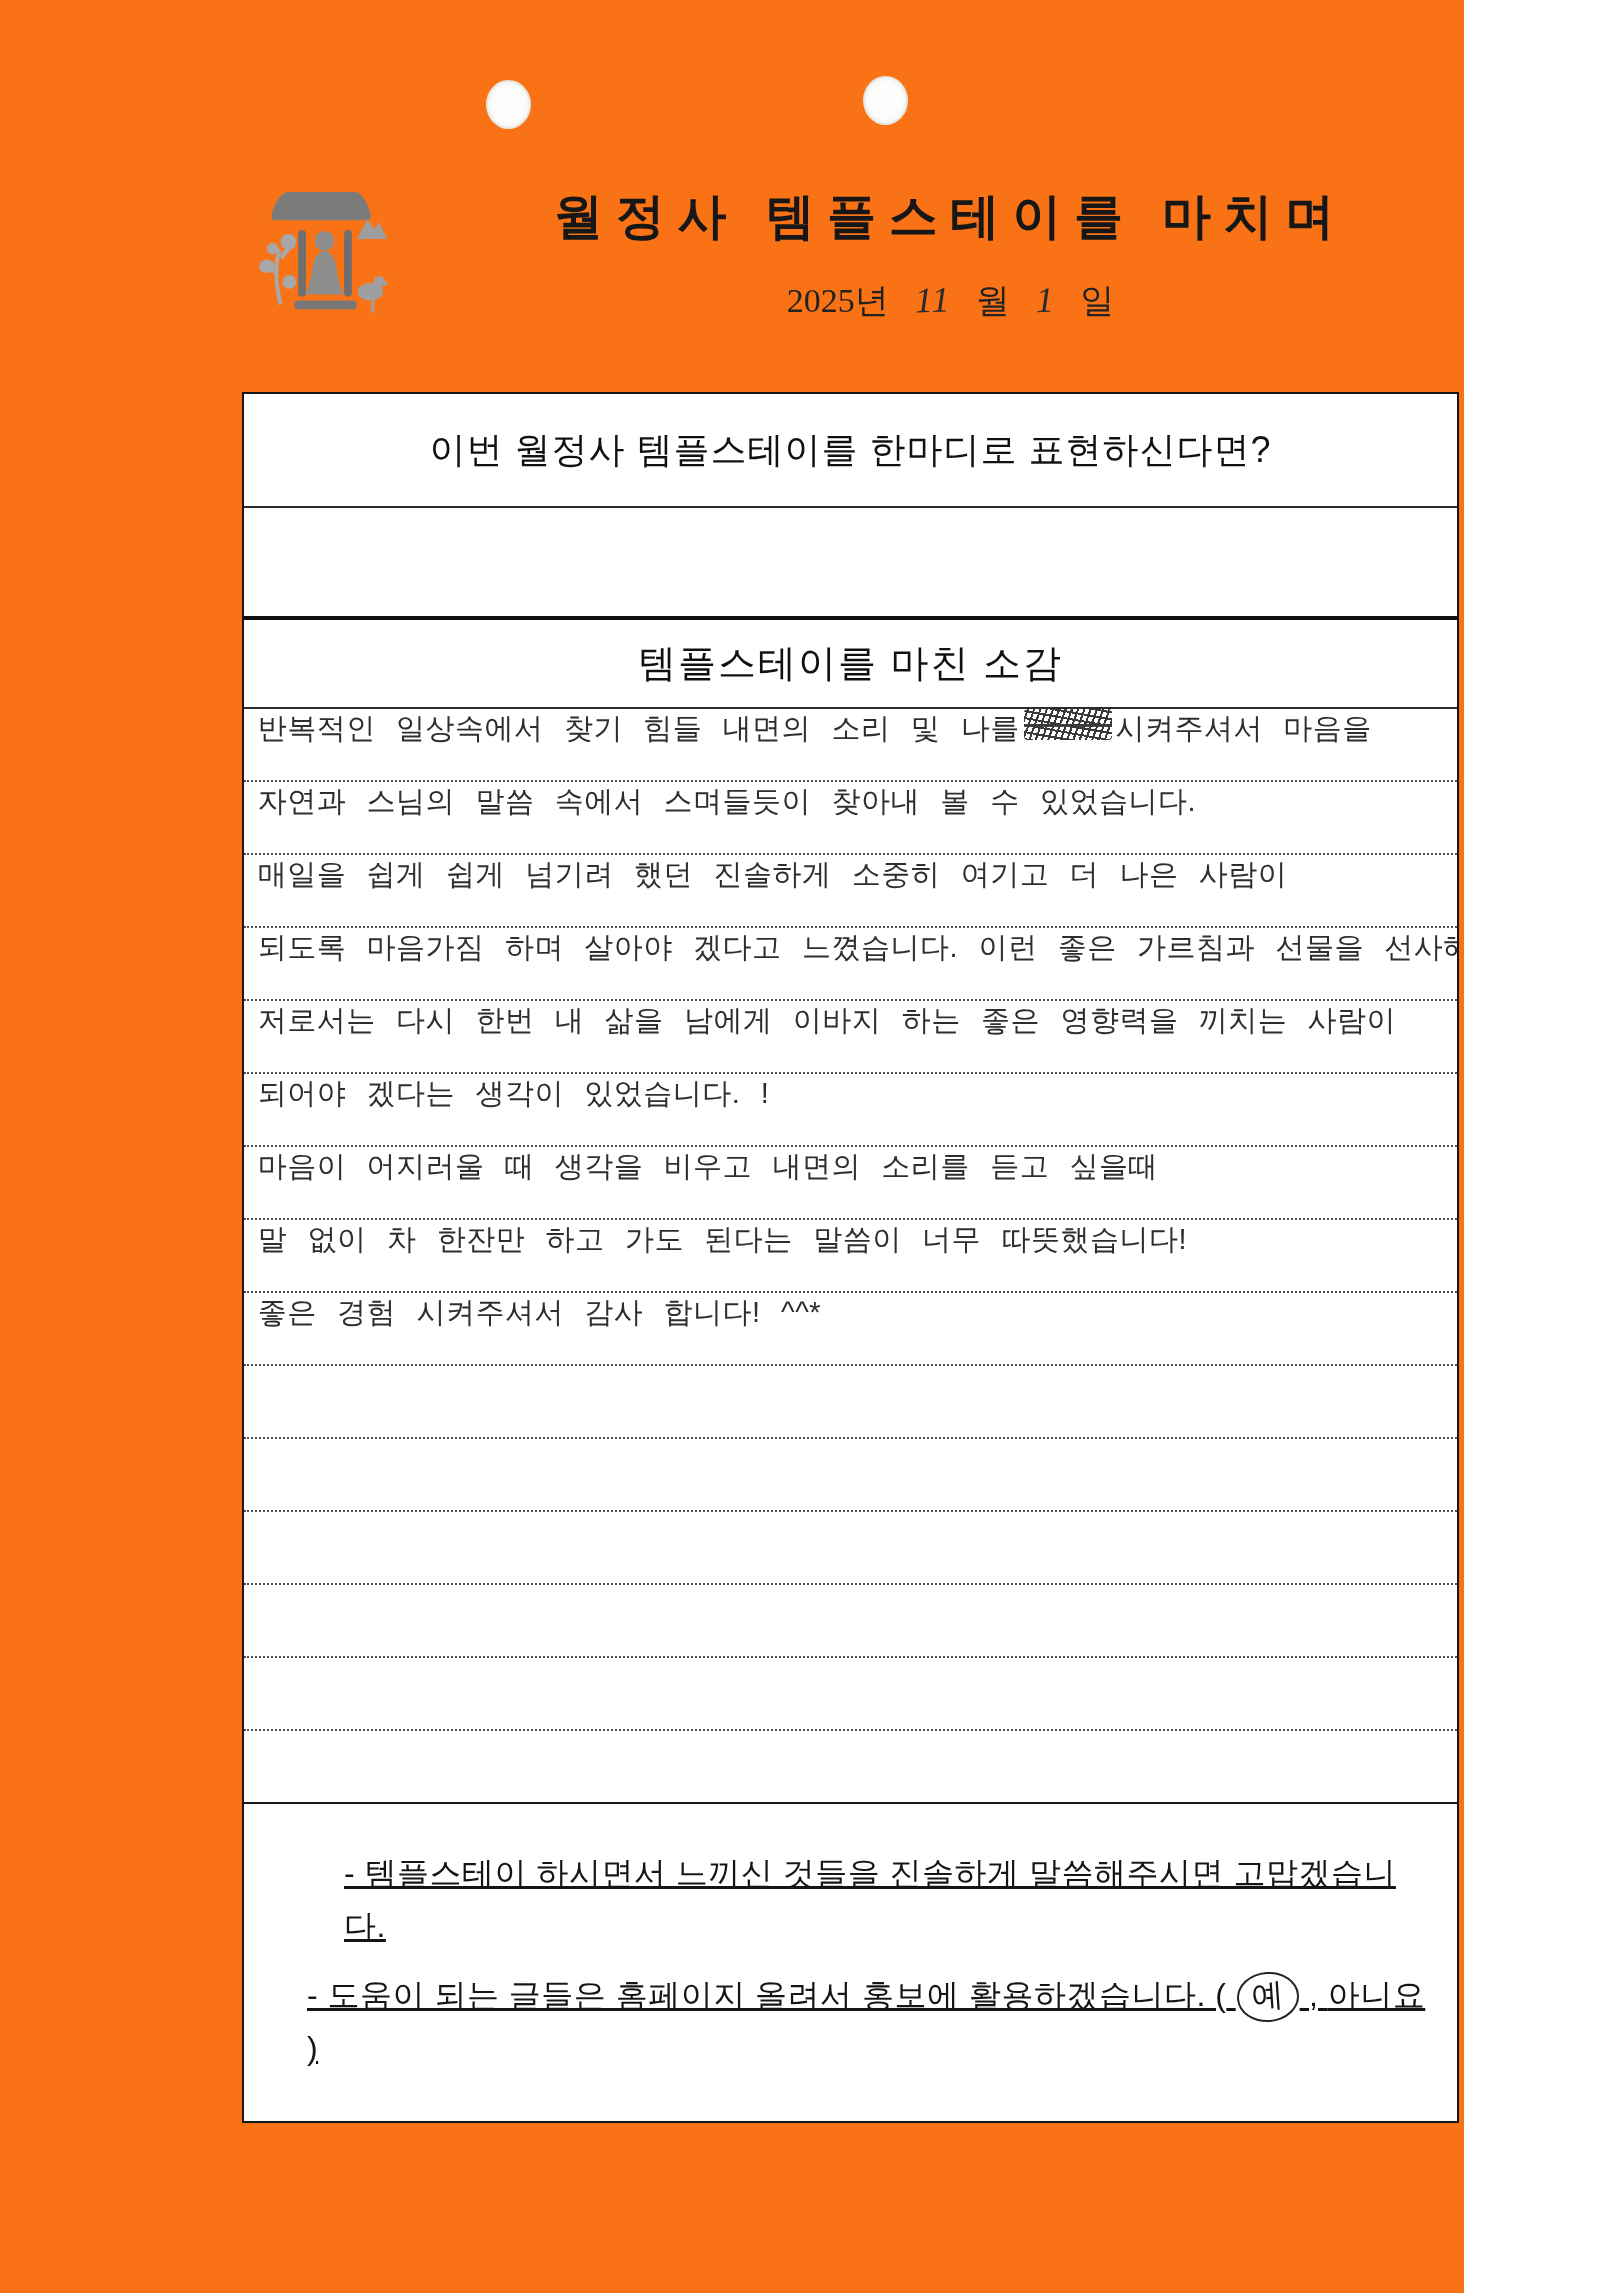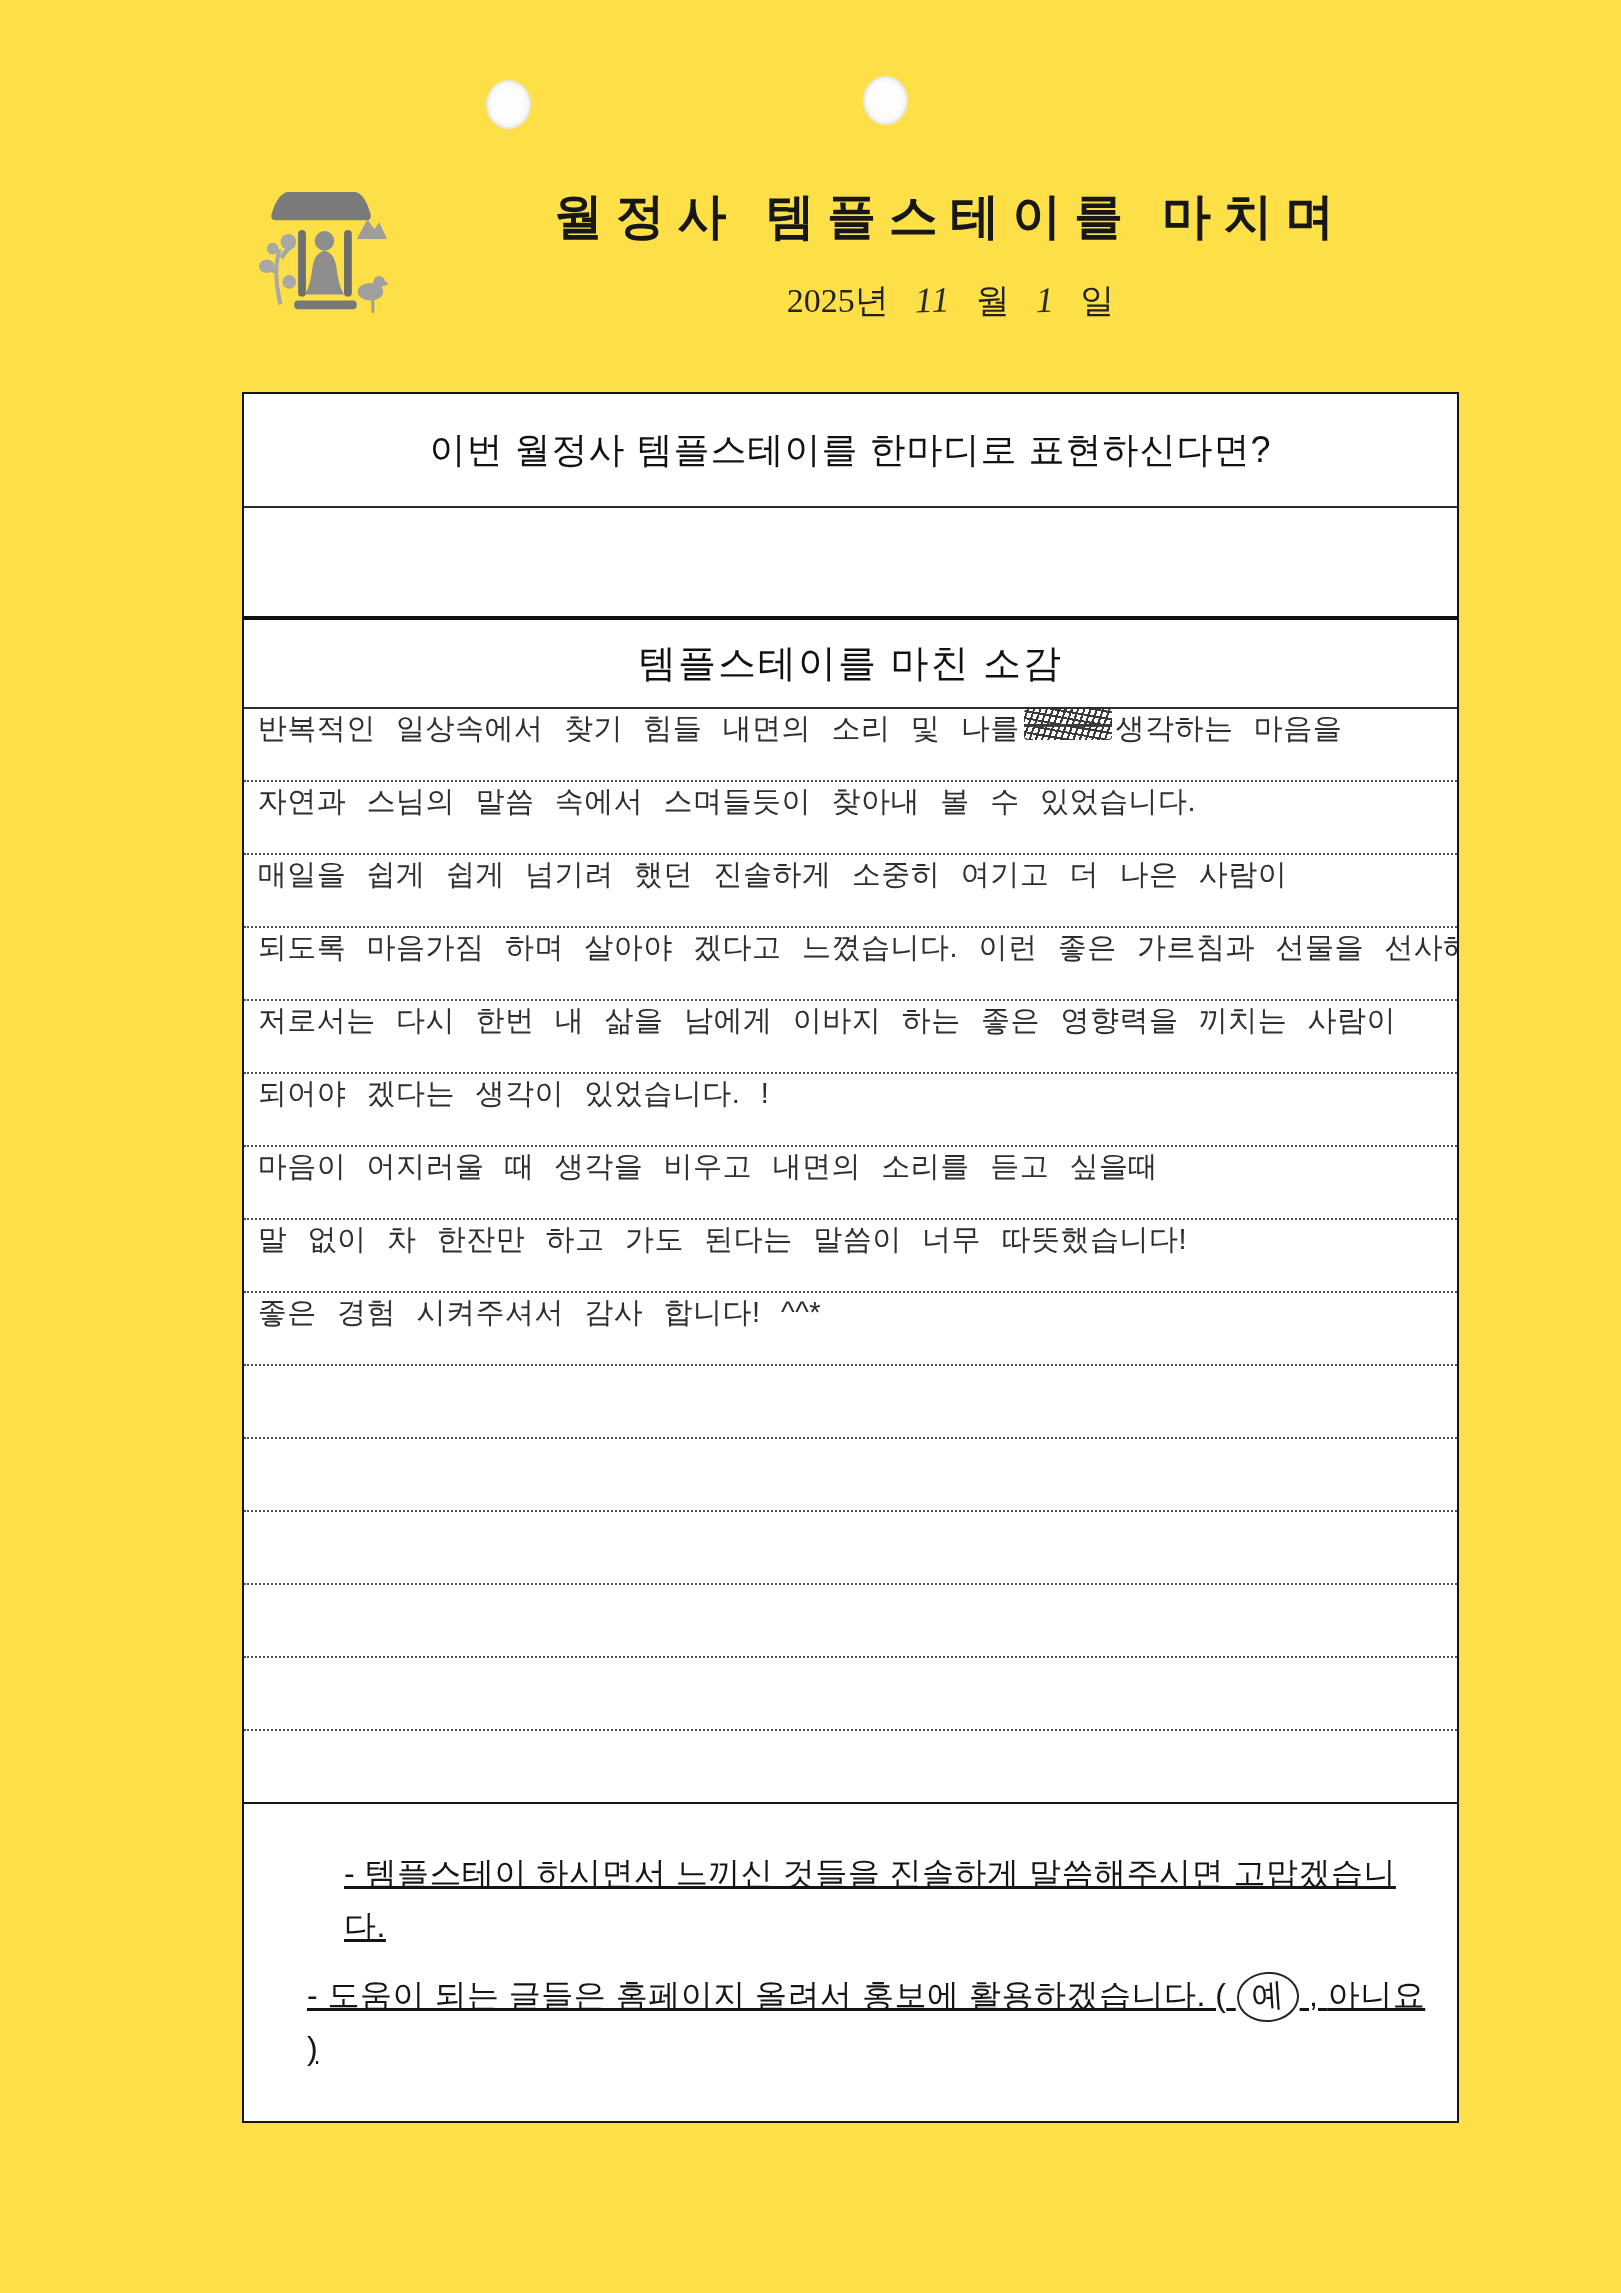--- a/index.html
+++ b/index.html
@@ -1,17 +1,17 @@
 <!DOCTYPE html>
 <html><head>
 <meta charset="utf-8">
 <style>
   html,body{margin:0;padding:0;background:#ffffff;}
   .page{
-    position:relative;width:1621px;height:2294px;background:#fde047;overflow:hidden;
+    position:relative;width:1464px;height:2294px;background:#f97316;overflow:hidden;
     font-family:"Liberation Sans","DejaVu Sans",sans-serif;color:#1a1a1a;
   }
   
   .punch-hole{
     position:absolute;width:41px;height:45px;border-radius:50%;
     background:#fdfdfb;border:2px solid #e7e7e2;box-shadow:inset 0 0 6.9px rgba(0,0,0,0.07);
   }
   .hole-left{left:486px;top:80px;}
   .hole-right{left:863px;top:76px;}
   
@@ -140,21 +140,21 @@
     <div class="a-row"></div>
 
     <div class="s-row">
       <span>템플스테이를 마친 소감</span>
     </div>
 
     <div class="write-area" id="writeArea">
         <div class="write-row">
           <span>반복적인 일상속에서 찾기 힘들 내면의 소리 및 나를 </span>
           <span class="scribble"></span>
-          <span> 생각하는 마음을</span>
+          <span> 시켜주셔서 마음을</span>
         </div>
         <div class="write-row">
           <span>자연과 스님의 말씀 속에서 스며들듯이 찾아내 볼 수 있었습니다.</span>
         </div>
         <div class="write-row">
           <span>매일을 쉽게 쉽게 넘기려 했던 진솔하게 소중히 여기고 더 나은 사람이</span>
         </div>
         <div class="write-row">
           <span>되도록 마음가짐 하며 살아야 겠다고 느꼈습니다. 이런 좋은 가르침과 선물을 선사해</span>
         </div>

